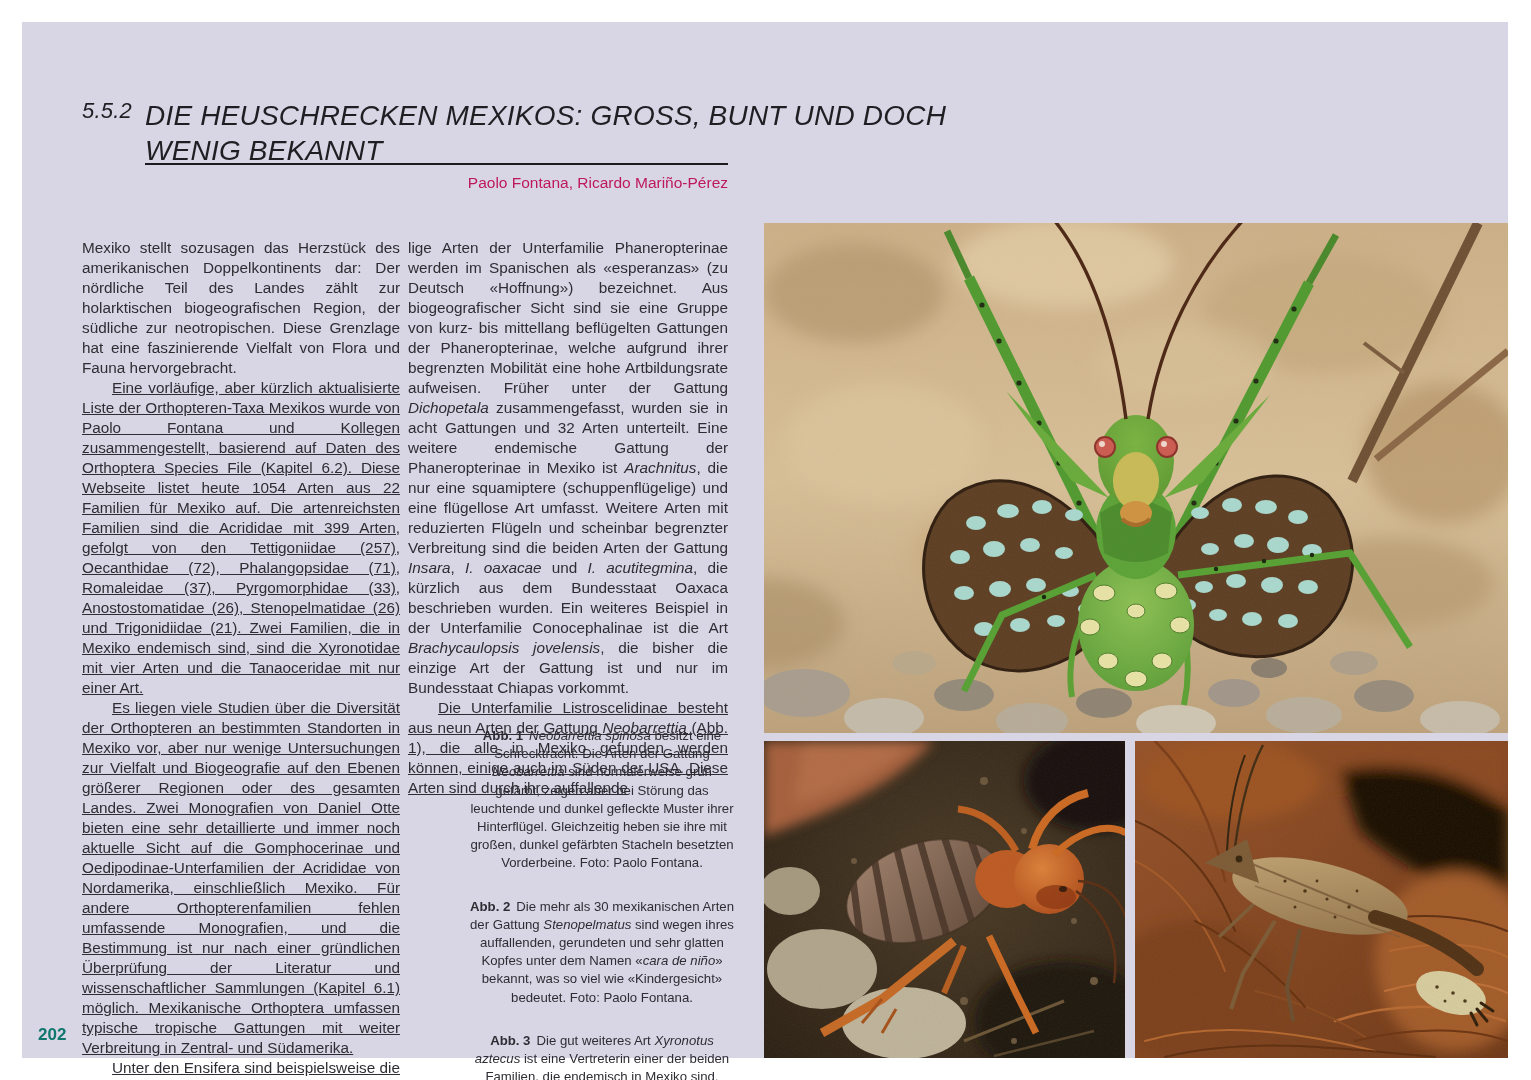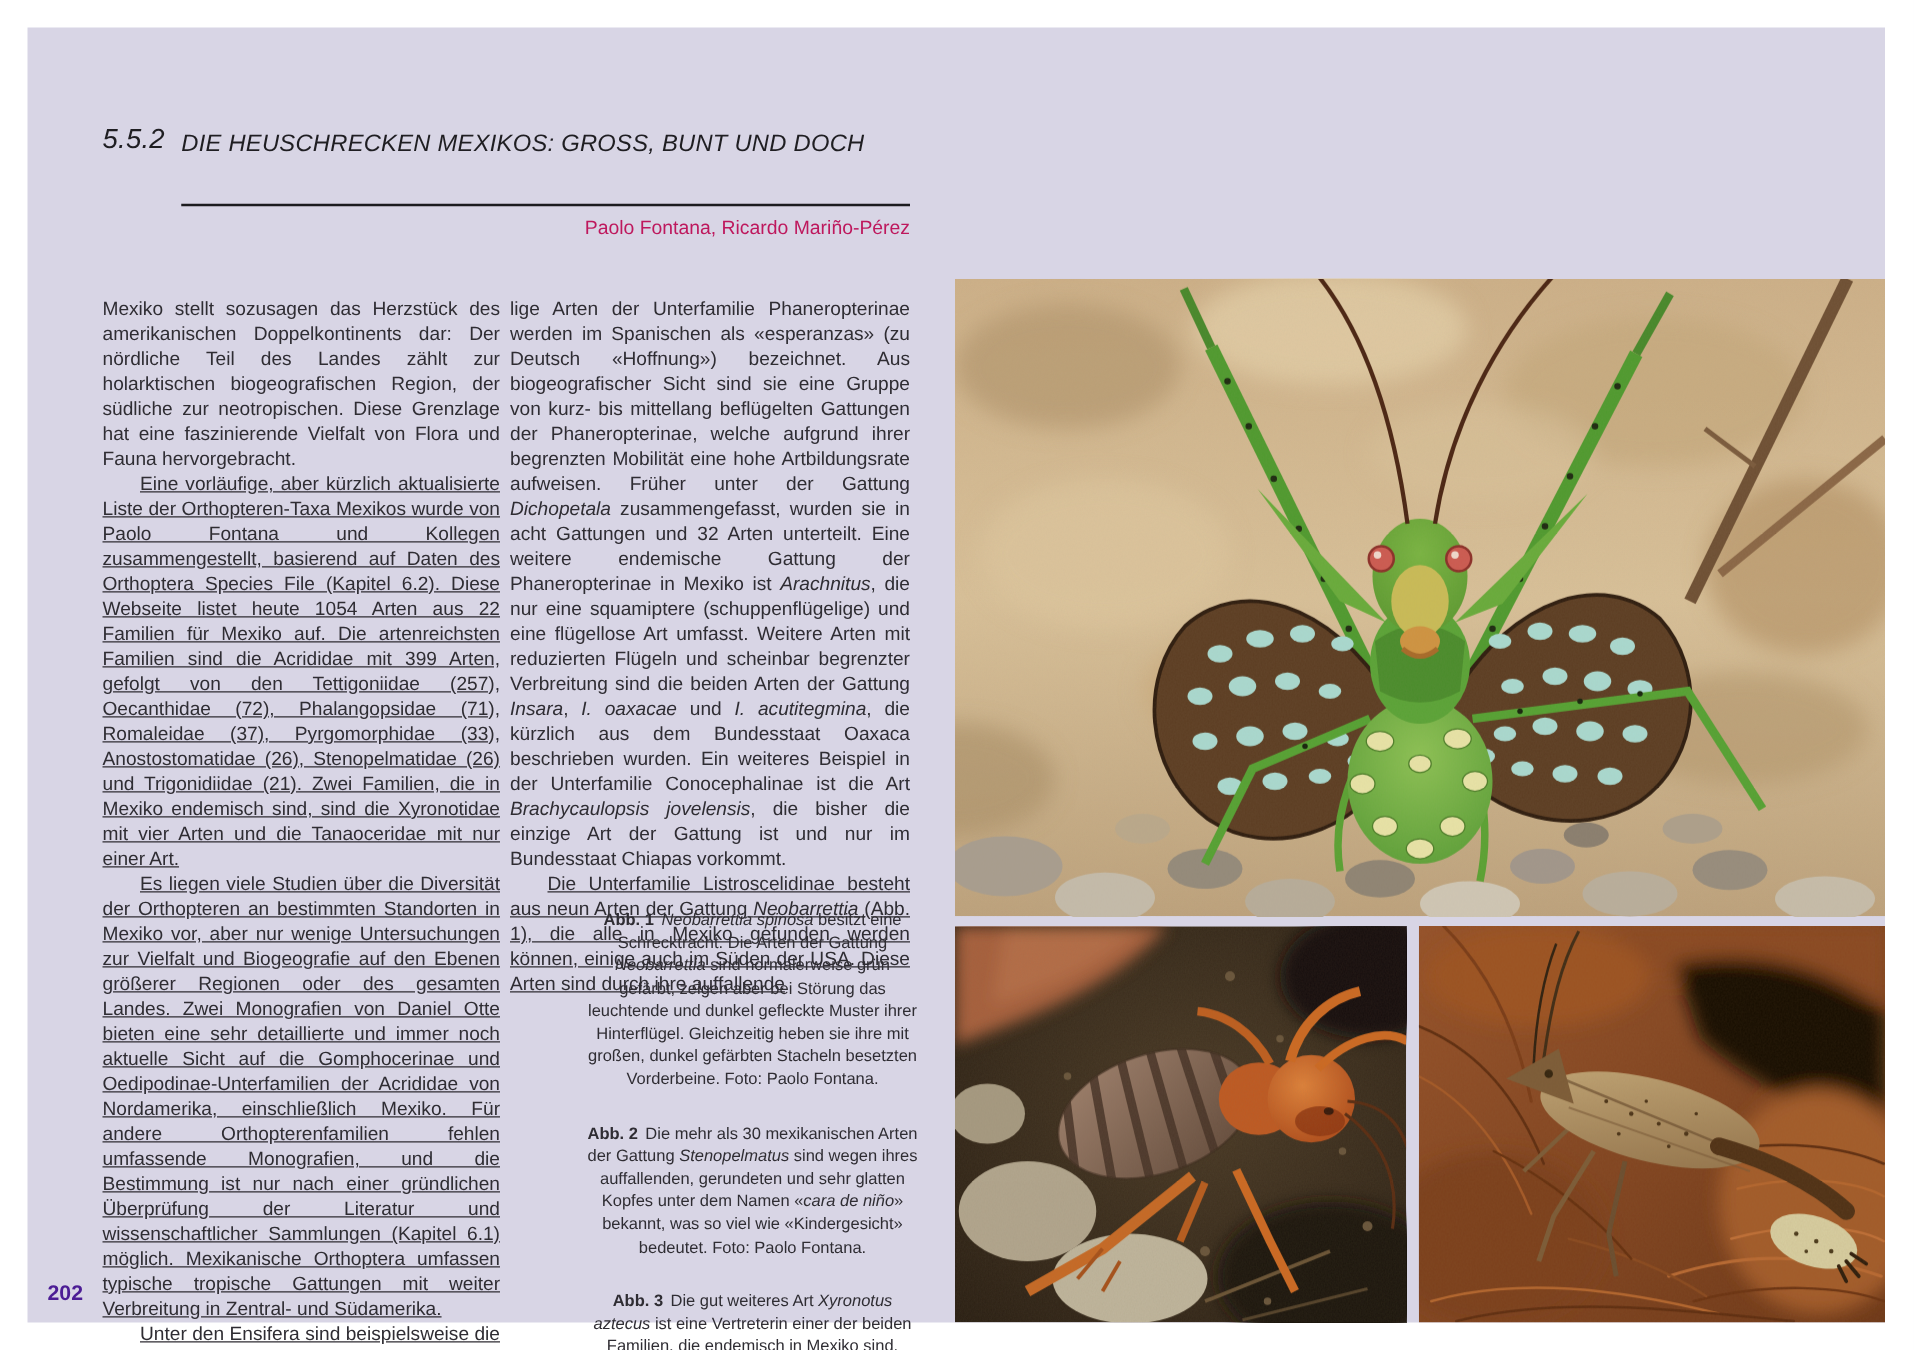--- a/index.html
+++ b/index.html
@@ -3,21 +3,21 @@
 <meta charset="utf-8">
 <style>
   html,body{margin:0;padding:0;background:#ffffff;}
   .canvas{position:relative;width:1531px;height:1080px;background:#ffffff;overflow:hidden;
           font-family:"Liberation Sans",sans-serif;}
   .page{position:absolute;left:22px;top:22px;width:1486px;height:1036px;background:#d8d5e5;}
 
   
   .sec-num{position:absolute;left:60px;top:76px;font-size:22px;font-style:italic;
            color:#1f1e22;letter-spacing:.2px;}
-  .sec-title{position:absolute;left:123px;top:76px;width:600px;font-size:19px;font-style:italic;
+  .sec-title{position:absolute;left:123px;top:76px;width:600px;font-size:28px;font-style:italic;
              color:#1f1e22;line-height:35px;letter-spacing:.2px;white-space:nowrap;}
   .title-rule{position:absolute;left:123px;top:141px;width:583px;height:2px;background:#1c1b1f;}
   .authors{position:absolute;left:123px;top:152px;width:583px;text-align:right;font-size:15.5px;
            color:#be185d;}
 
   
   .col{position:absolute;top:216px;font-size:15.3px;line-height:20px;color:#2f2d33;
        text-align:justify;hyphens:auto;-webkit-hyphens:auto;}
   .col-left{left:60px;width:318px;}
   .col-right{left:386px;width:320px;}
@@ -31,31 +31,32 @@
   .caption{margin:0 0 25px 0;text-align:center;}
   .cap-label{font-weight:bold;padding-right:6px;}
 
   
   .fig{position:absolute;overflow:hidden;}
   .fig svg{display:block;}
   .fig1{left:742px;top:201px;width:744px;height:510px;}
   .fig2{left:742px;top:719px;width:361px;height:317px;}
   .fig3{left:1113px;top:719px;width:373px;height:317px;}
 
-  .page-num{position:absolute;left:16px;top:1003px;font-size:17px;font-weight:bold;color:#4c1d95;}
+  .page-num{position:absolute;left:16px;top:1003px;font-size:17px;font-weight:bold;color:#0f766e;}
 </style>
 </head>
 <body>
 
 <div class="canvas">
   <div class="page">
 
     <div class="sec-num">5.5.2</div>
     <div class="sec-title">
       <div>DIE HEUSCHRECKEN MEXIKOS: GROSS, BUNT UND DOCH</div>
+      <div>WENIG BEKANNT</div>
     </div>
     <div class="title-rule"></div>
     <div class="authors">Paolo Fontana, Ricardo Mariño-Pérez</div>
 
     <div class="col col-left">
       <p><span>Mexiko stellt sozusagen das Herzstück des amerikanischen Doppelkontinents dar: Der nördliche Teil des Landes zählt zur holarktischen biogeografischen Region, der südliche zur neotropischen. Diese Grenzlage hat eine faszinierende Vielfalt von Flora und Fauna hervorgebracht.</span></p>
       <p class="indent"><span>Eine vorläufige, aber kürzlich aktualisierte Liste der Orthopteren-Taxa Mexikos wurde von Paolo Fontana und Kollegen zusammengestellt, basierend auf Daten des Orthoptera Species File (Kapitel 6.2). Diese Webseite listet heute 1054 Arten aus 22 Familien für Mexiko auf. Die artenreichsten Familien sind die Acrididae mit 399 Arten, gefolgt von den Tettigoniidae (257), Oecanthidae (72), Phalangopsidae (71), Romaleidae (37), Pyrgomorphidae (33), Anostostomatidae (26), Stenopelmatidae (26) und Trigonidiidae (21). Zwei Familien, die in Mexiko endemisch sind, sind die Xyronotidae mit vier Arten und die Tanaoceridae mit nur einer Art.</span></p>
       <p class="indent"><span>Es liegen viele Studien über die Diversität der Orthopteren an bestimmten Standorten in Mexiko vor, aber nur wenige Untersuchungen zur Vielfalt und Biogeografie auf den Ebenen größerer Regionen oder des gesamten Landes. Zwei Monografien von Daniel Otte bieten eine sehr detaillierte und immer noch aktuelle Sicht auf die Gomphocerinae und Oedipodinae-Unterfamilien der Acrididae von Nordamerika, einschließlich Mexiko. Für andere Orthopterenfamilien fehlen umfassende Monografien, und die Bestimmung ist nur nach einer gründlichen Überprüfung der Literatur und wissenschaftlicher Sammlungen (Kapitel 6.1) möglich. Mexikanische Orthoptera umfassen typische tropische Gattungen mit weiter Verbreitung in Zentral- und Südamerika.</span></p>
       <p class="indent"><span>Unter den Ensifera sind beispielsweise die weit verbreiteten Laubheuschrecken (Tettigoniidae) der Gattungen </span></p>
     </div>

